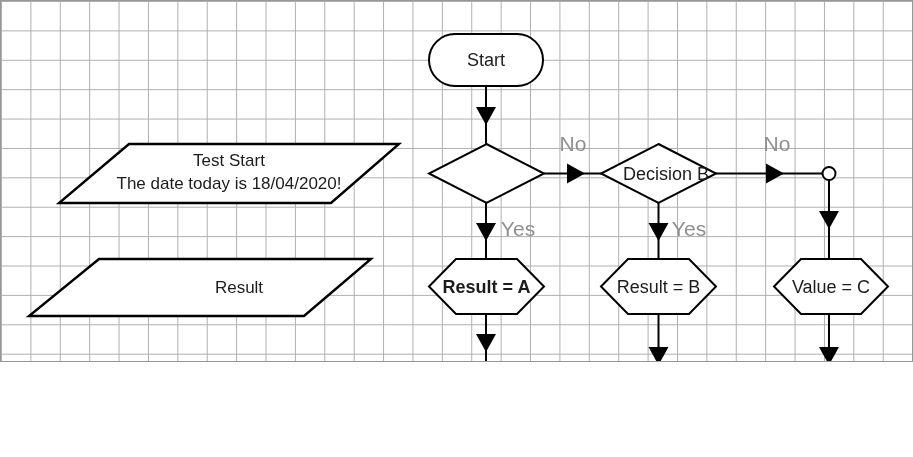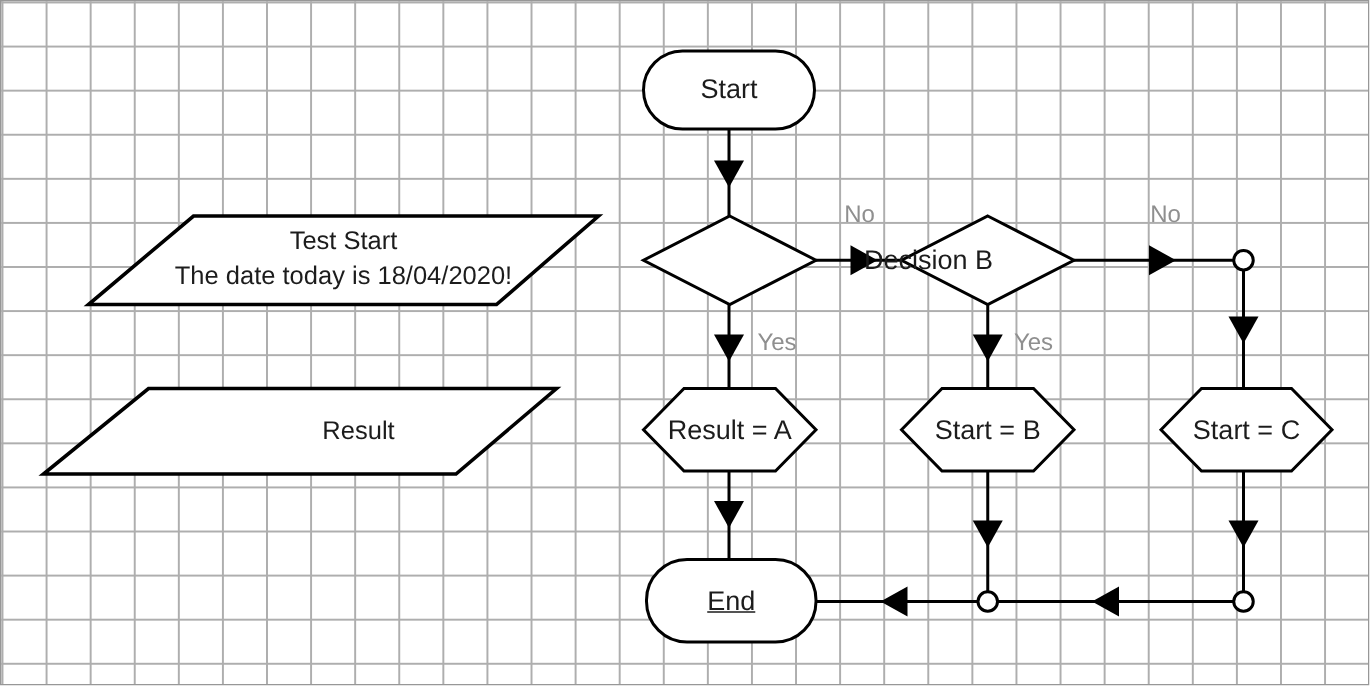--- a/index.html
+++ b/index.html
@@ -1,18 +1,18 @@
 <!DOCTYPE html>
 <html><head>
 <meta charset="utf-8">
 <style>
   html,body{margin:0;padding:0;background:#fff;}
   .canvas{
     position:relative;
-    width:913px;height:457px;
+    width:913px;height:362px;
     box-sizing:border-box;
     background-color:#ffffff;
     background-image:
       linear-gradient(to right,#aeaeae 1px,transparent 1px),
       linear-gradient(to bottom,#aeaeae 1px,transparent 1px);
     background-size:29.4px 29.4px;
     border:1px solid #979797;
     overflow:hidden;
     font-family:"Liberation Sans",sans-serif;
   }
@@ -30,21 +30,21 @@
     font-size:18px;
     text-align:center;
     line-height:23px;
   }
   .io-label{font-size:17px;}
   .edge-label{
     position:absolute;
     transform:translate(-50%,-50%);
     white-space:nowrap;
     color:#8f8f8f;
-    font-size:16px;
+    font-size:21px;
   }
 </style>
 </head>
 <body>
 
 <div class="canvas">
 
   <svg class="shapes" width="911" height="455" viewBox="0 0 911 455">
 
     <g>
@@ -101,24 +101,24 @@
     <polygon class="node-shape" points="600,285.5 627,258 688,258 715,285.5 688,313 627,313"></polygon>
     <polygon class="node-shape" points="773,285.5 800,258 860,258 887,285.5 860,313 800,313"></polygon>
     <rect class="node-shape" x="430" y="372" width="113" height="55" rx="27" ry="27"></rect>
 
     <circle class="waypoint" cx="828" cy="172.5" r="6.5"></circle>
     <circle class="waypoint" cx="828" cy="400" r="6.5"></circle>
     <circle class="waypoint" cx="657.5" cy="400" r="6.5"></circle>
   </svg>
 
   <div class="label" style="left:485px;top:59px;">Start</div>
-  <div class="label" style="left:618px;top:172.5px;">Decision B</div>
-  <div class="label" style="left:485.5px;top:285.5px;">Result = A</div>
-  <div class="label" style="left:657.5px;top:285.5px;">Start = B</div>
-  <div class="label" style="left:830px;top:285.5px;">Start = C</div>
+  <div class="label" style="left:665px;top:172.5px;">Decision B</div>
+  <div class="label" style="left:485.5px;top:285.5px;font-weight:bold;">Result = A</div>
+  <div class="label" style="left:657.5px;top:285.5px;">Result = B</div>
+  <div class="label" style="left:830px;top:285.5px;">Value = C</div>
   <div class="label" style="left:486.5px;top:399.5px;text-decoration:underline;">End</div>
 
   <div class="label io-label" style="left:228px;top:171px;">
     <div>Test Start</div>
     <div>The date today is 18/04/2020!</div>
   </div>
   <div class="label io-label" style="left:202px;top:286px;margin-left:36px;">Result</div>
 
   <div class="edge-label" style="left:572px;top:143px;">No</div>
   <div class="edge-label" style="left:776px;top:143px;">No</div>

